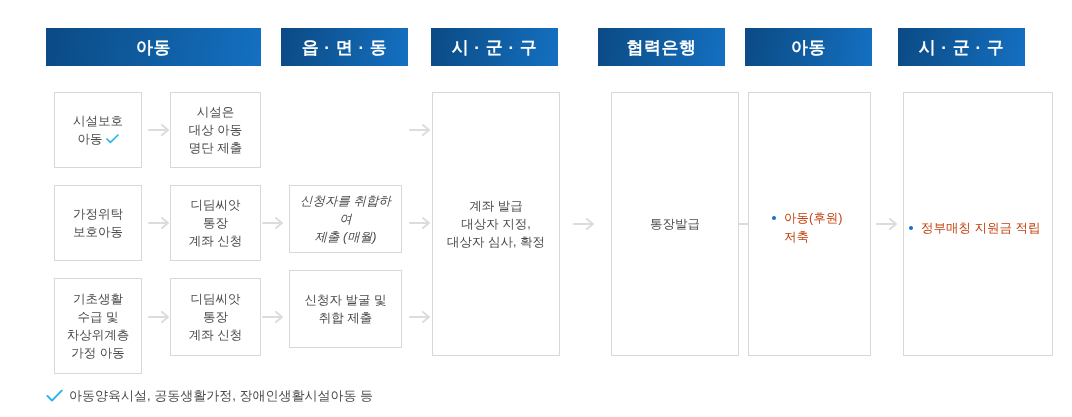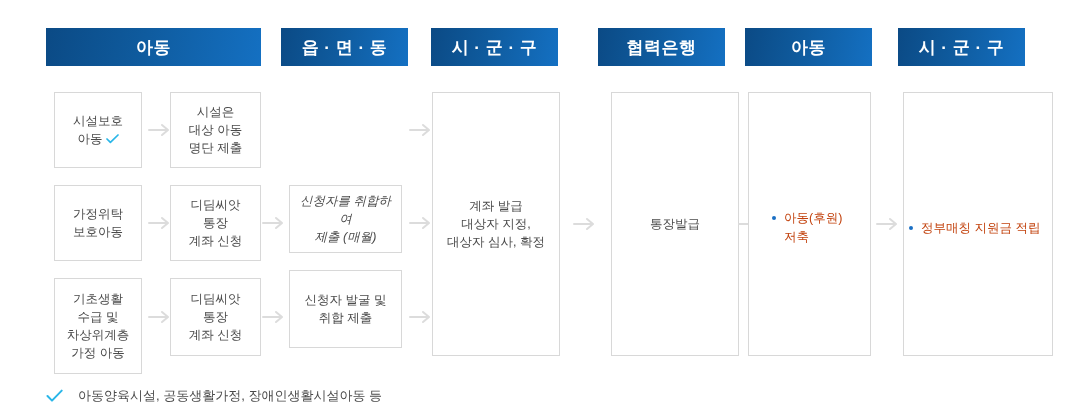--- a/index.html
+++ b/index.html
@@ -53,21 +53,21 @@
   .arw{position:absolute;width:26px;height:16px;}
   .arw svg{display:block;width:26px;height:16px;}
 
   
   .ckm{display:inline-block;width:13px;height:10px;vertical-align:-1px;margin-left:3px;}
   .ckm svg{display:block;}
 
   
   .note{
     position:absolute;left:46px;top:387px;
-    display:flex;align-items:center;gap:15px;
+    display:flex;align-items:center;gap:6px;
     font-size:13px;color:#4a4a4a;white-space:nowrap;
   }
   .note .ckbig{width:17px;height:14px;flex:0 0 auto;}
 </style>
 </head>
 <body>
 
 <div id="stage">
 
   <div class="hdr" style="left:46px;top:28px;width:215px;">

